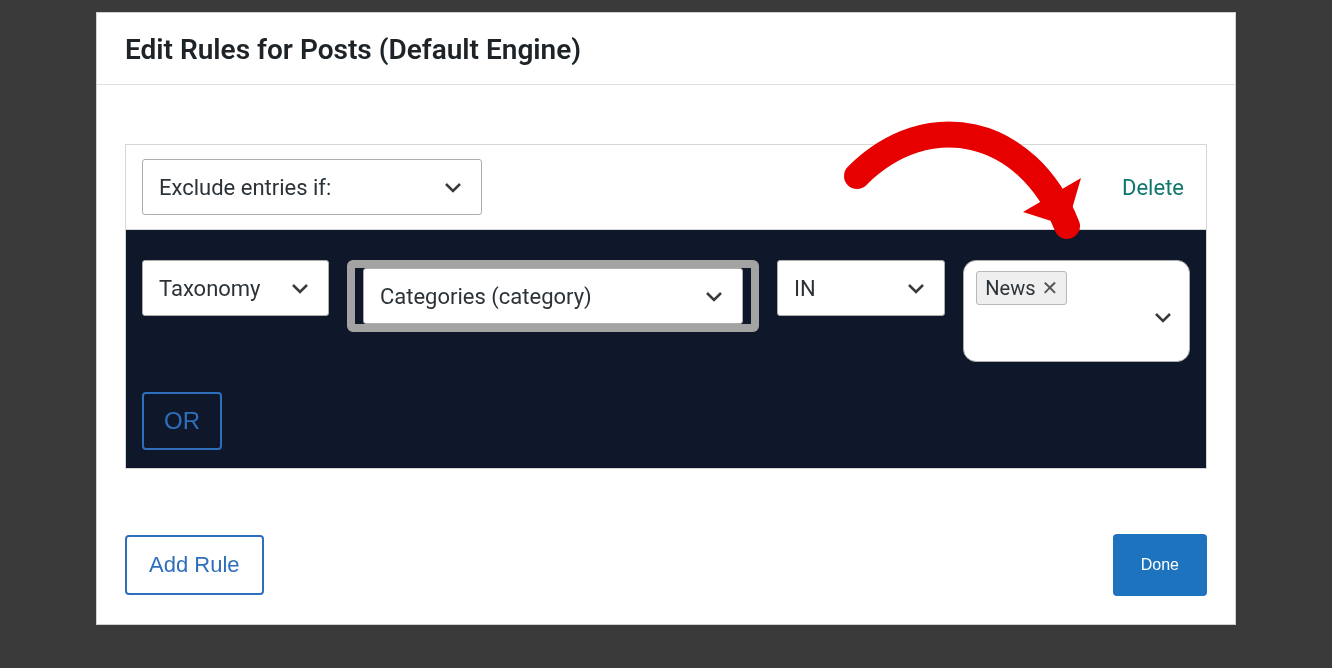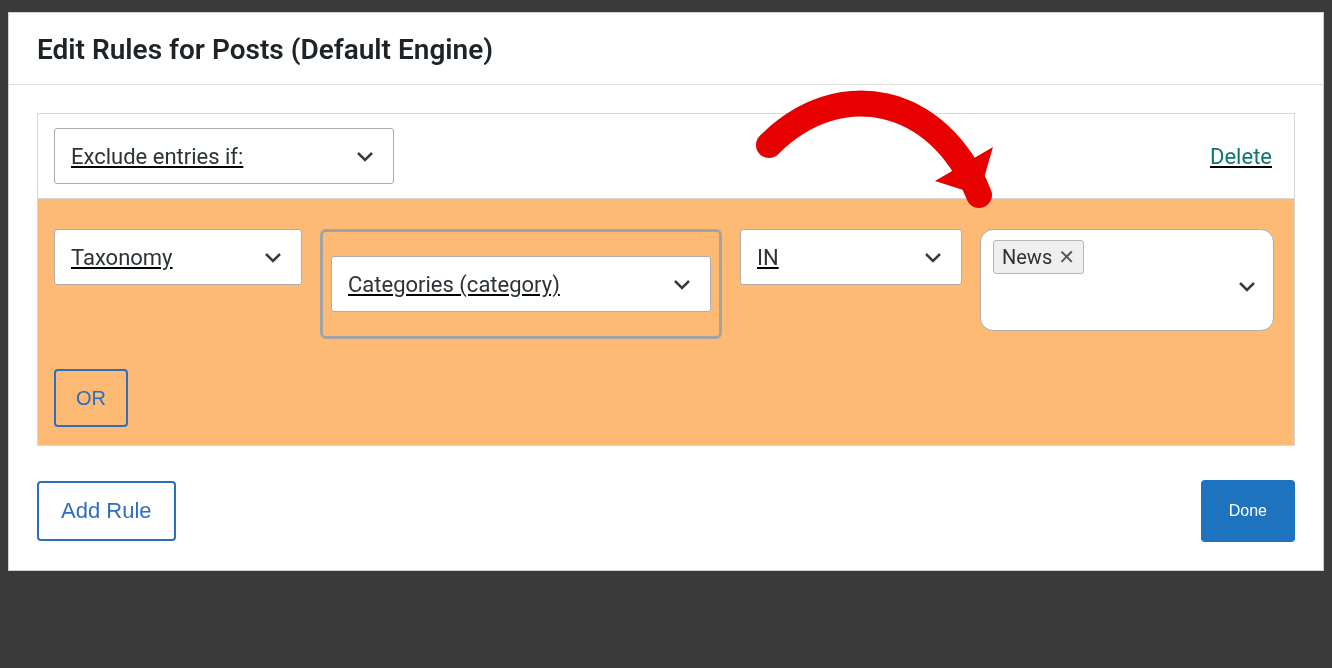--- a/index.html
+++ b/index.html
@@ -1,52 +1,52 @@
 <!DOCTYPE html>
 <html><head>
   <meta charset="utf-8">
   <style>
     * { box-sizing: border-box; margin: 0; padding: 0; }
     html, body { width: 1332px; height: 668px; font-family: -apple-system, BlinkMacSystemFont, "Segoe UI", Roboto, sans-serif; }
     body { background: #3a3a3a; display: flex; align-items: flex-start; justify-content: center; }
     .modal {
       background: #fff;
-      width: 1316px;
+      width: 1140px;
       margin-top: 12px;
       border: 1px solid #d0d0d0;
       display: flex;
       flex-direction: column;
+      gap: 31px;
     }
     .modal-header {
       padding: 20px 28px 18px 28px;
       border-bottom: 1px solid #e0e0e0;
     }
     .modal-title {
       font-size: 28px;
       font-weight: 600;
       color: #1d2327;
     }
     .modal-body {
       padding: 28px 28px 10px 28px;
     }
     .rule-group {
       border: 1px solid #d7d7d7;
-      text-decoration: underline;
     }
     .rule-header {
       display: flex;
       align-items: center;
       justify-content: space-between;
       padding: 14px 16px;
       background: #fff;
       border-bottom: 1px solid #d7d7d7;
     }
     .rule-conditions {
       padding: 30px 16px 18px 16px;
-      background: #fdba74;
+      background: #0f172a;
     }
     .condition-row {
       display: flex;
       align-items: flex-start;
       gap: 18px;
       margin-bottom: 30px;
     }
     .select-box {
       position: relative;
       display: flex;
@@ -84,33 +84,33 @@
       padding: 4px 8px;
       font-size: 20px;
       color: #2c3338;
     }
     .tag-x { color: #555; font-weight: 500; cursor: pointer; }
     .tag-chevron { position: absolute; right: 14px; top: 44px; }
     .chevron-down-icon { width: 24px; height: 24px; }
     .chevron-down-icon svg { width: 100%; height: 100%; stroke: #3a3a3a; stroke-width: 2.5; fill: none; }
     .highlight-box {
       position: relative;
-      border: 3px solid #a3a3a3;
-      padding: 24px 8px;
+      border: 8px solid #a3a3a3;
+      padding: 0 8px;
       border-radius: 6px;
     }
     .highlight-box .select-box { border: 1px solid #adadad; }
     .or-button {
       display: inline-flex;
       align-items: center;
       justify-content: center;
       border: 2px solid #2e6fbb;
       color: #2e6fbb;
       background: transparent;
-      font-size: 20px;
+      font-size: 24px;
       font-weight: 500;
       height: 58px;
       padding: 0 20px;
       border-radius: 4px;
       cursor: pointer;
     }
     .delete-link {
       color: #0f766e;
       font-size: 22px;
       cursor: pointer;

